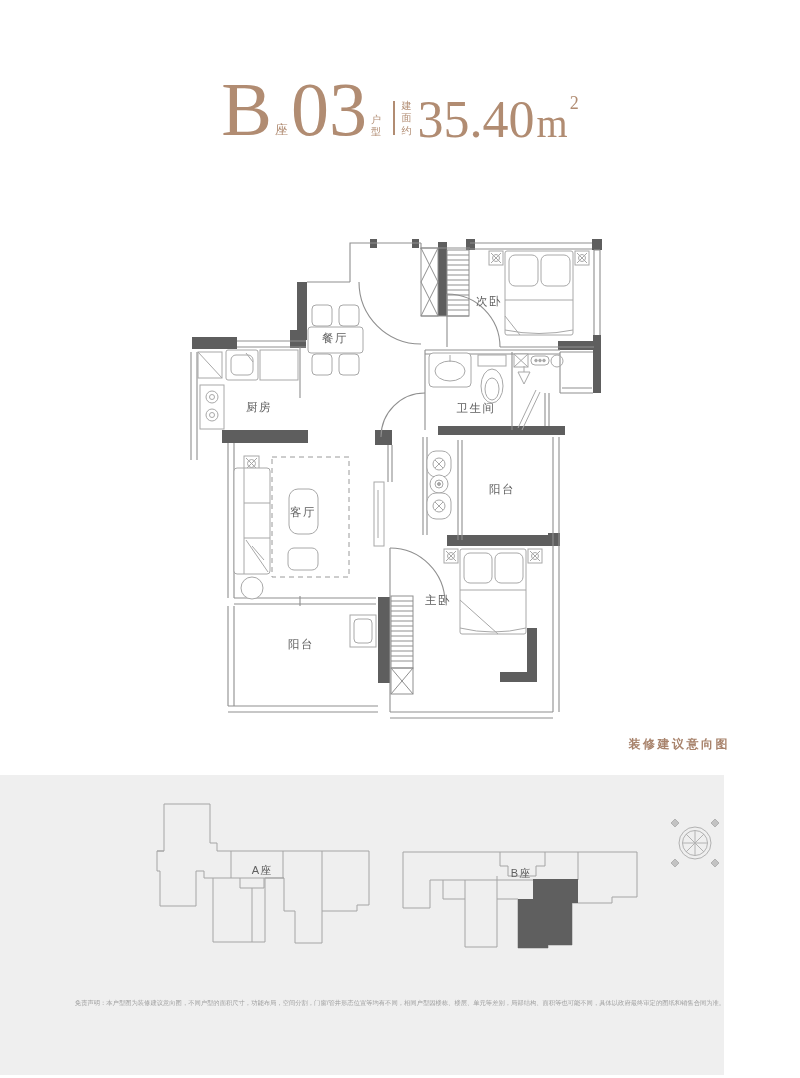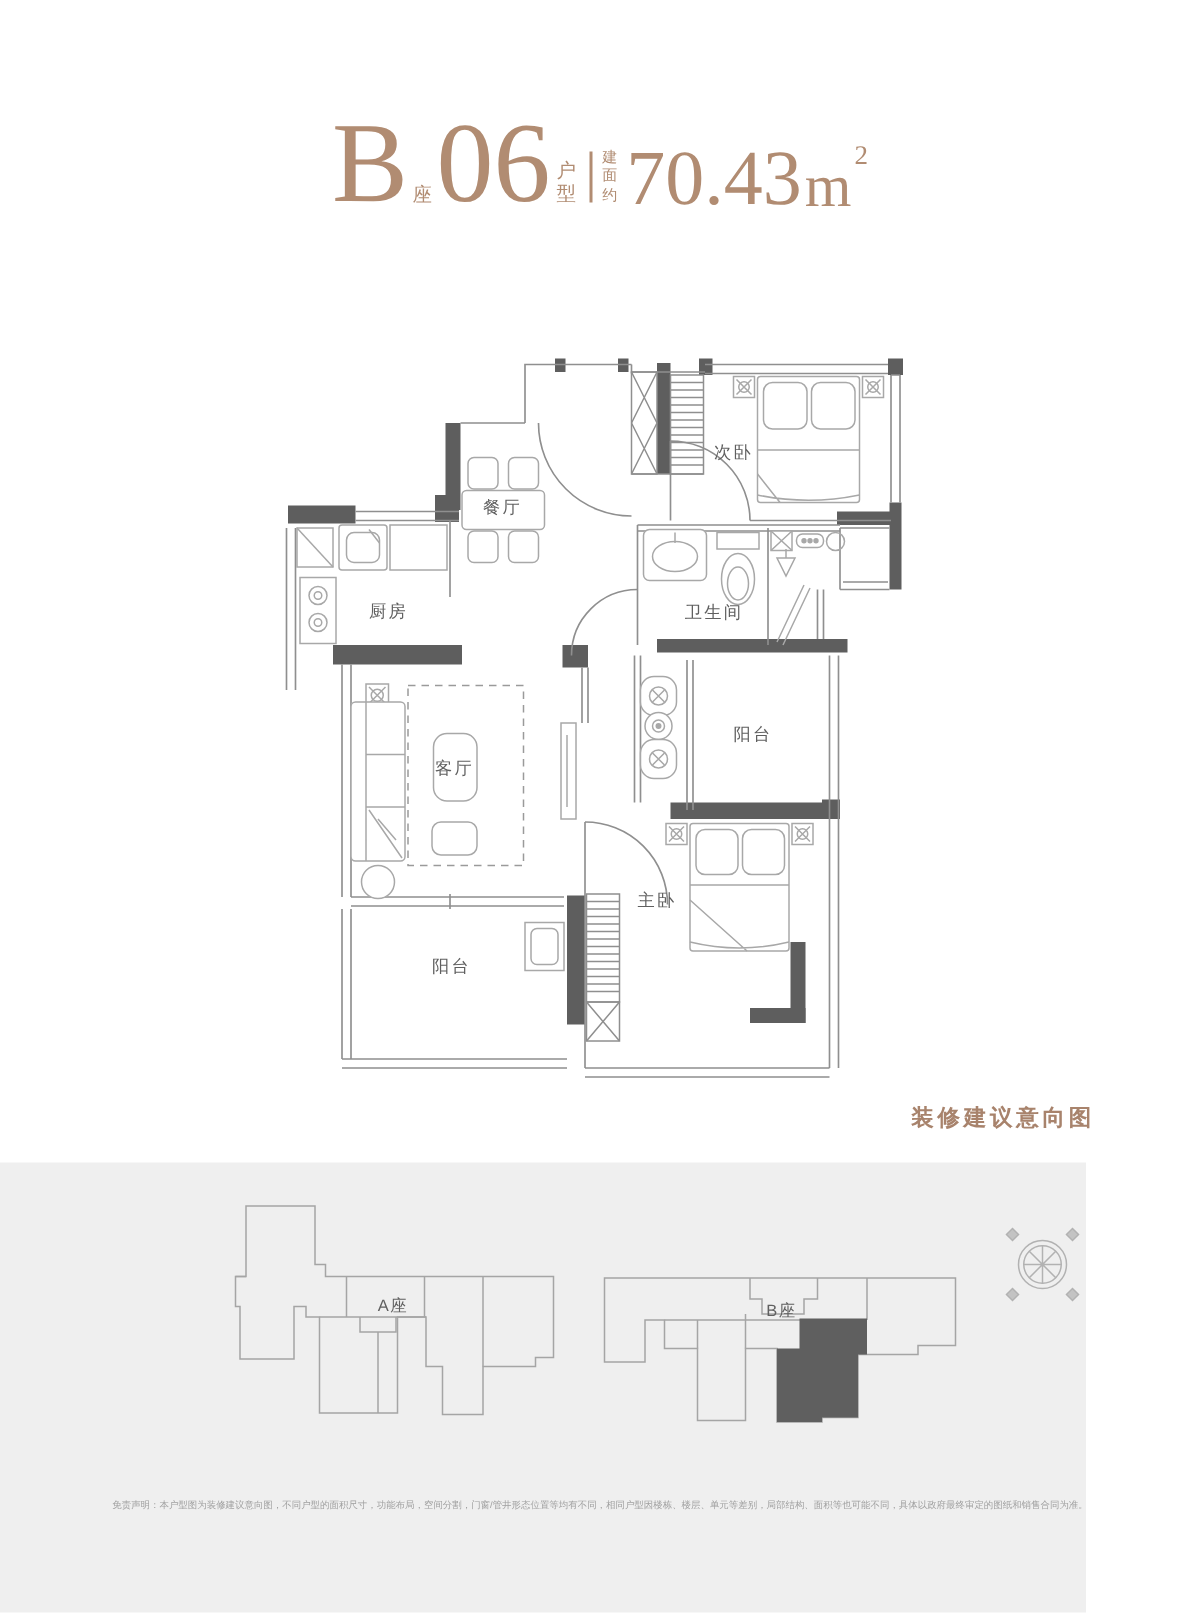--- a/index.html
+++ b/index.html
@@ -4,52 +4,52 @@
 <style>
   html,body{margin:0;padding:0;background:#fff;}
   .page{position:relative;width:800px;height:1078px;background:#ffffff;overflow:hidden;
         font-family:"Liberation Sans",sans-serif;}
   
   .title{position:absolute;top:78px;left:0;right:0;display:flex;align-items:flex-end;
          justify-content:center;color:#b18c72;line-height:1;}
   .t-serif{font-family:"Liberation Serif",serif;}
   .t-big{font-size:76px;line-height:.82;}
   .t-sub{font-size:13px;margin:0 2px 4px 3px;letter-spacing:1px;}
-  .t-stack2{display:block;width:13px;font-size:13px;line-height:1.15;word-break:break-all;
+  .t-stack2{display:block;width:13px;font-size:10px;line-height:1.15;word-break:break-all;
             margin:0 0 3px 4px;letter-spacing:0;}
   .t-div{width:1.5px;height:34px;background:#b18c72;margin:0 7px 5px 9px;}
   .t-stack3{display:block;width:10px;font-size:10px;line-height:1.25;word-break:break-all;
             margin:0 6px 3px 0;}
   .t-mid{font-size:52px;line-height:.8;}
   .t-unit{font-size:40px;line-height:.8;margin-left:2px;}
   .t-sup{font-size:18px;line-height:1;margin:0 0 28px 2px;font-family:"Liberation Serif",serif;}
   
   .plan{position:absolute;left:185px;top:230px;width:420px;height:500px;}
   .plan text{font-family:"Liberation Sans",sans-serif;font-size:11.5px;fill:#5f5f5f;
              letter-spacing:1.5px;text-anchor:middle;}
   
-  .caption{position:absolute;top:736px;right:70px;font-size:15px;letter-spacing:2.5px;
+  .caption{position:absolute;top:736px;right:70px;font-size:12px;letter-spacing:2.5px;
            color:#a8836c;font-weight:bold;}
   
   .band{position:absolute;left:0;top:775px;width:724px;height:300px;background:#efefef;}
   .band svg{display:block;}
 </style>
 </head>
 <body>
 
 <div class="page">
 
   <div class="title">
     <span class="t-serif t-big">B</span>
     <span class="t-sub">座</span>
-    <span class="t-serif t-big">06</span>
+    <span class="t-serif t-big">03</span>
     <span class="t-stack2">户型</span>
     <span class="t-div"></span>
     <span class="t-stack3">建面约</span>
-    <span class="t-serif t-mid">70.43</span>
+    <span class="t-serif t-mid">35.40</span>
     <span class="t-serif t-unit">m</span>
     <span class="t-sup">2</span>
   </div>
 
   <svg class="plan" viewBox="185 230 420 500">
 
     <g fill="#5e5e5e" stroke="none">
       <rect x="297" y="282" width="10" height="58"></rect>
       <rect x="370" y="239" width="7" height="9"></rect>
       <rect x="412" y="239" width="7" height="9"></rect>

